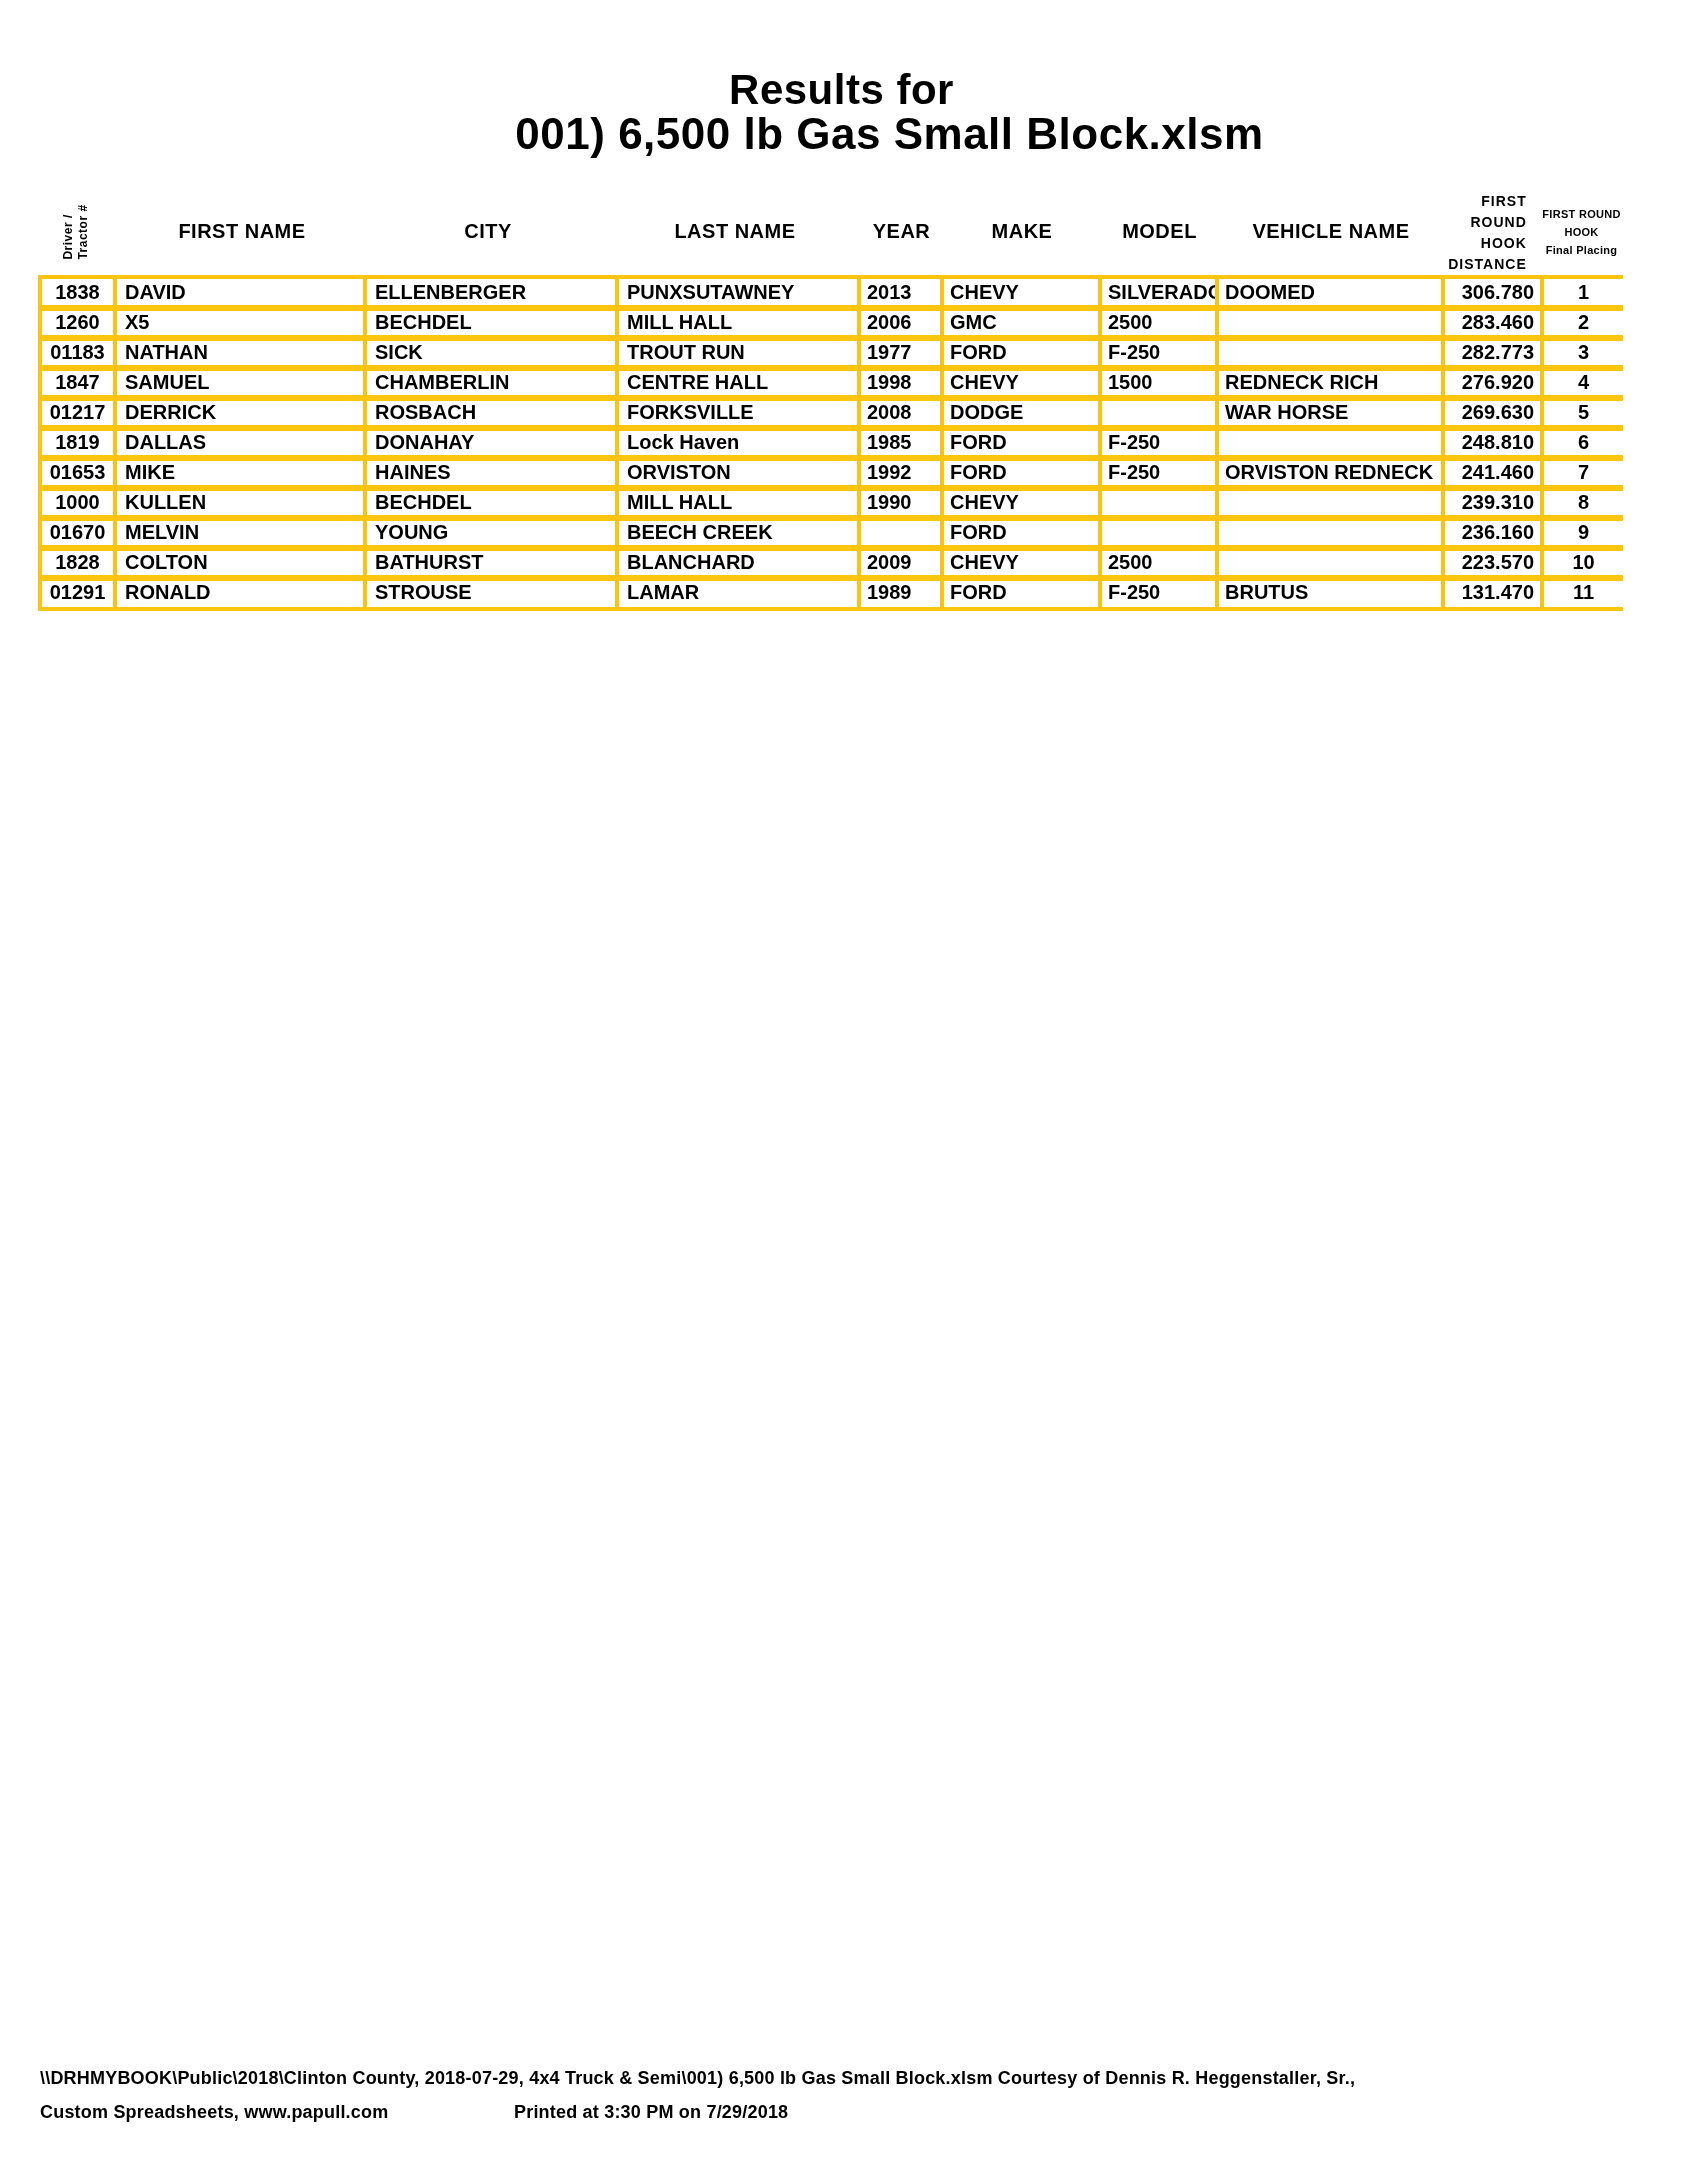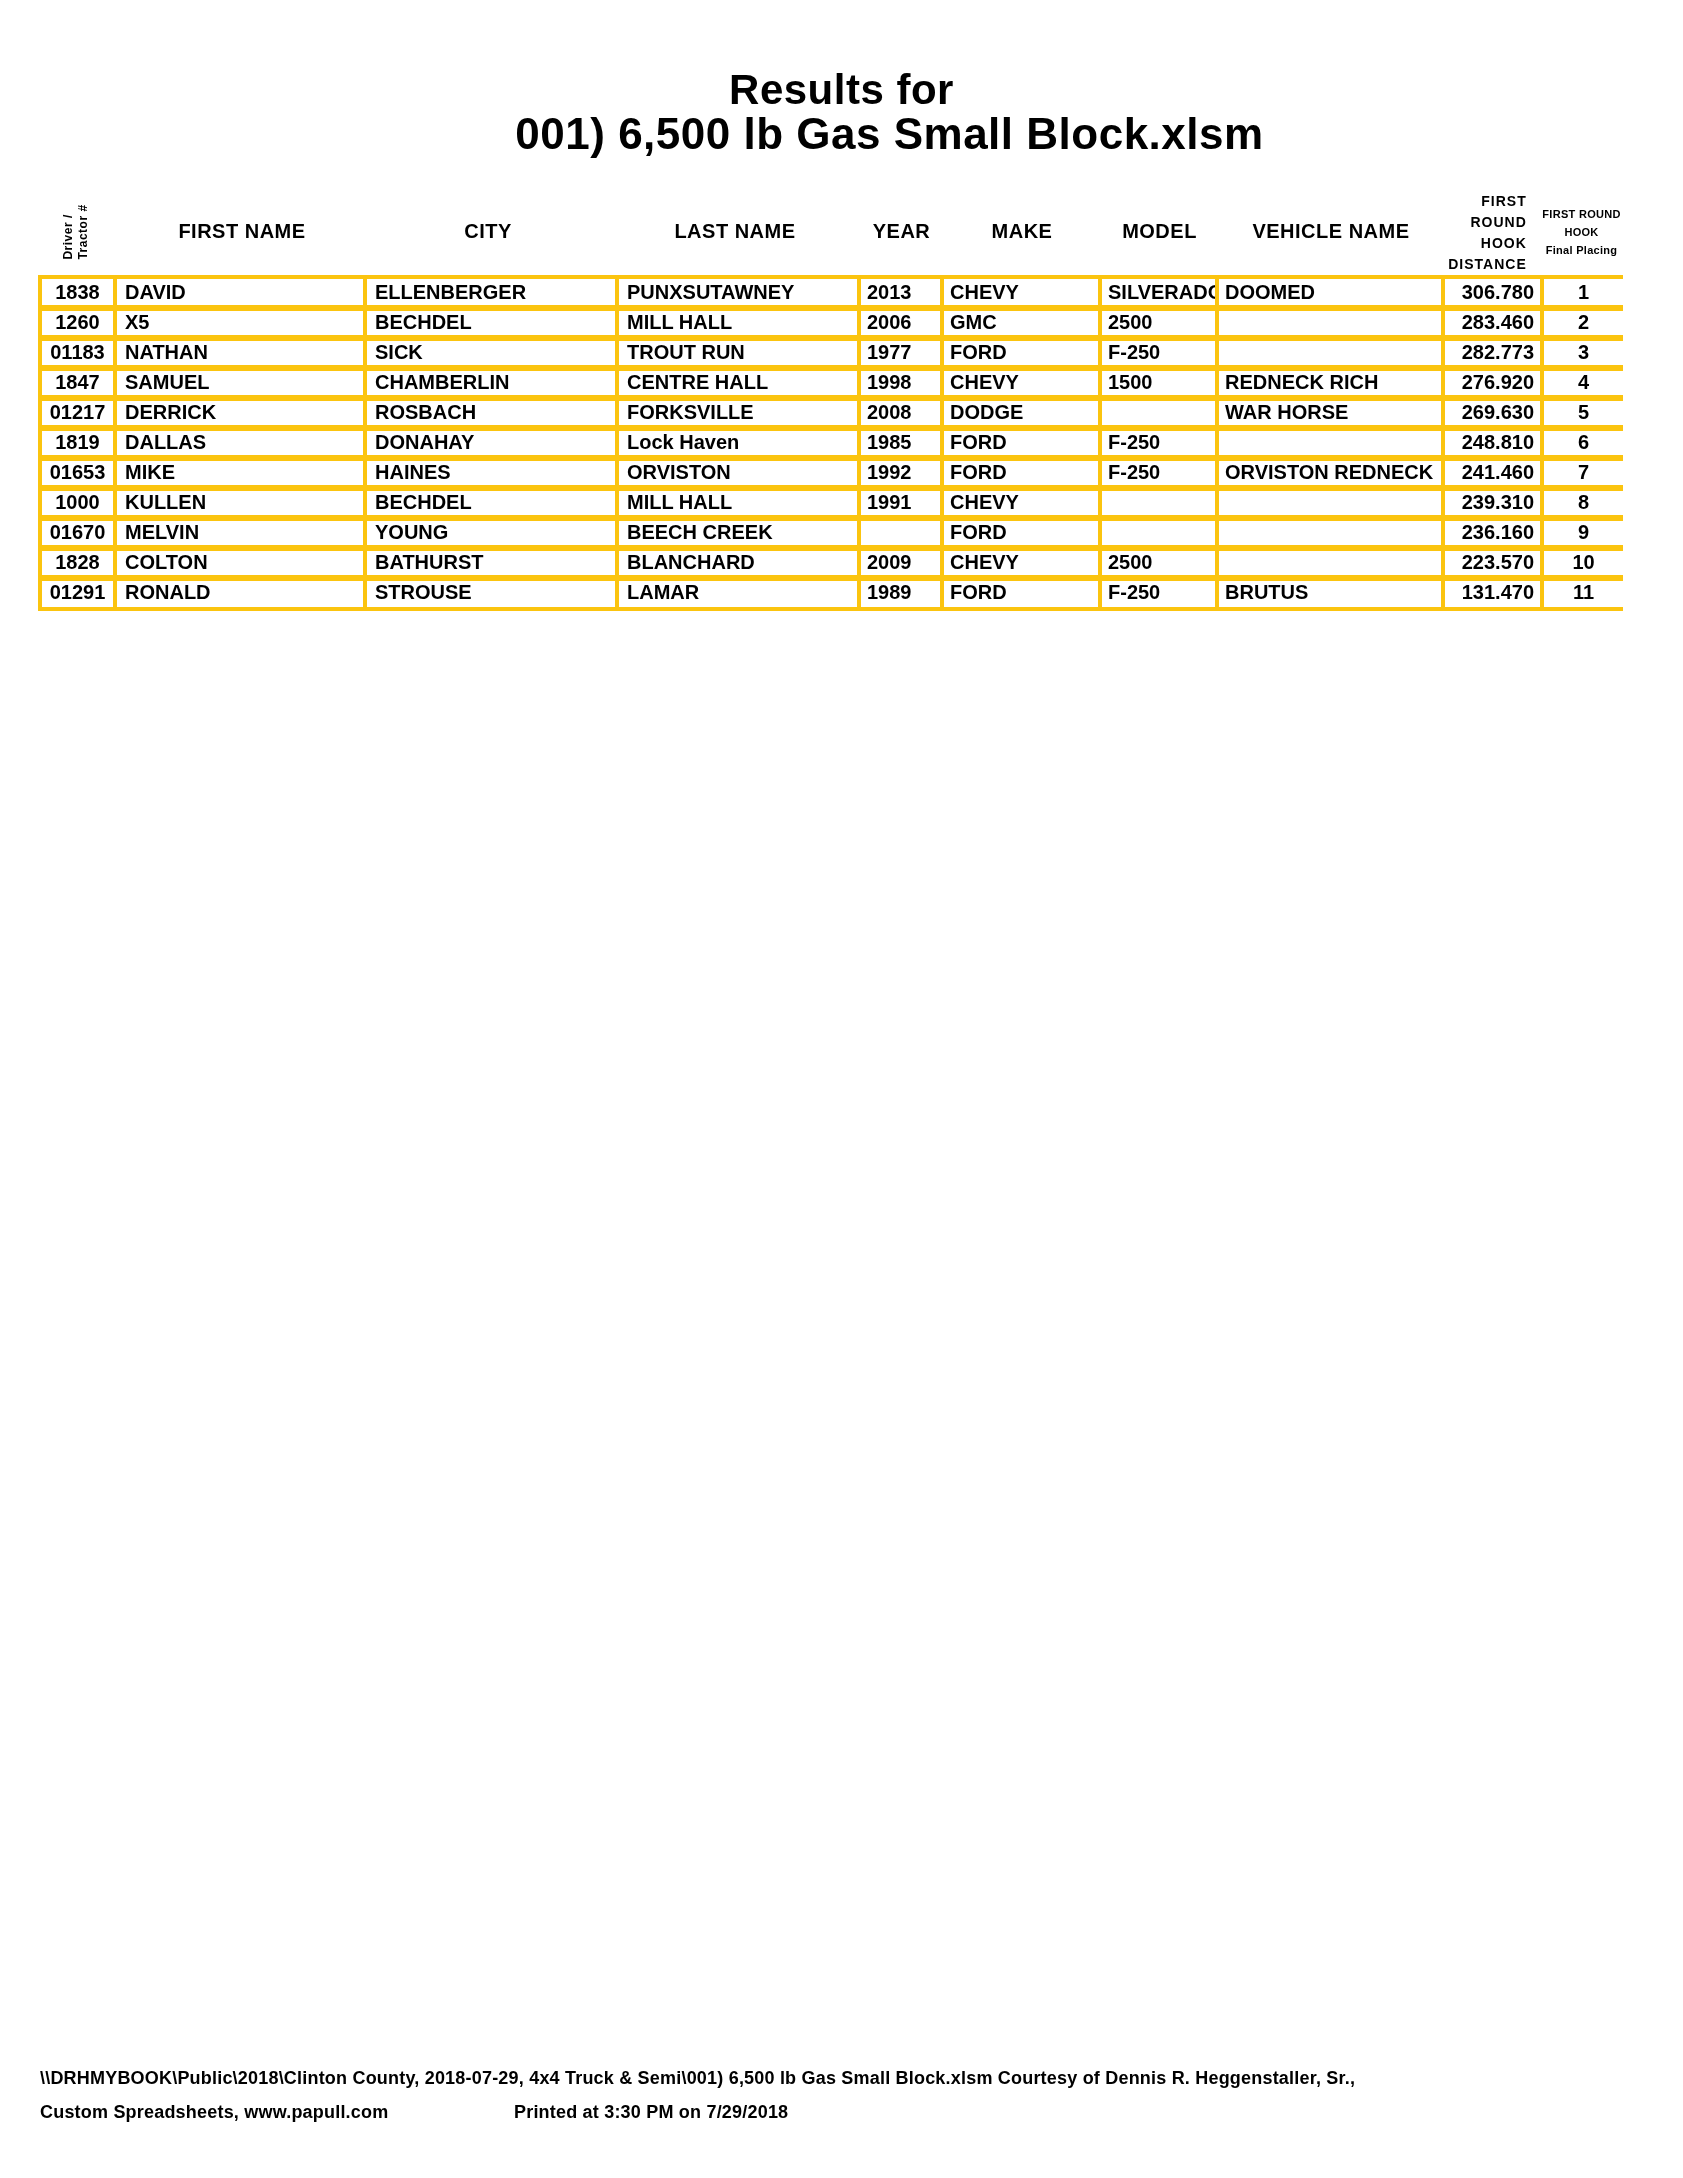--- a/index.html
+++ b/index.html
@@ -177,21 +177,21 @@
           <div class="cell c-model">F-250</div>
           <div class="cell c-vehicle_name">ORVISTON REDNECK</div>
           <div class="cell c-distance">241.460</div>
           <div class="cell c-place">7</div>
         </div>
         <div class="row">
           <div class="cell c-driver">1000</div>
           <div class="cell c-first_name">KULLEN</div>
           <div class="cell c-last_name">BECHDEL</div>
           <div class="cell c-city">MILL HALL</div>
-          <div class="cell c-year">1991</div>
+          <div class="cell c-year">1990</div>
           <div class="cell c-make">CHEVY</div>
           <div class="cell c-model"></div>
           <div class="cell c-vehicle_name"></div>
           <div class="cell c-distance">239.310</div>
           <div class="cell c-place">8</div>
         </div>
         <div class="row">
           <div class="cell c-driver">01670</div>
           <div class="cell c-first_name">MELVIN</div>
           <div class="cell c-last_name">YOUNG</div>

